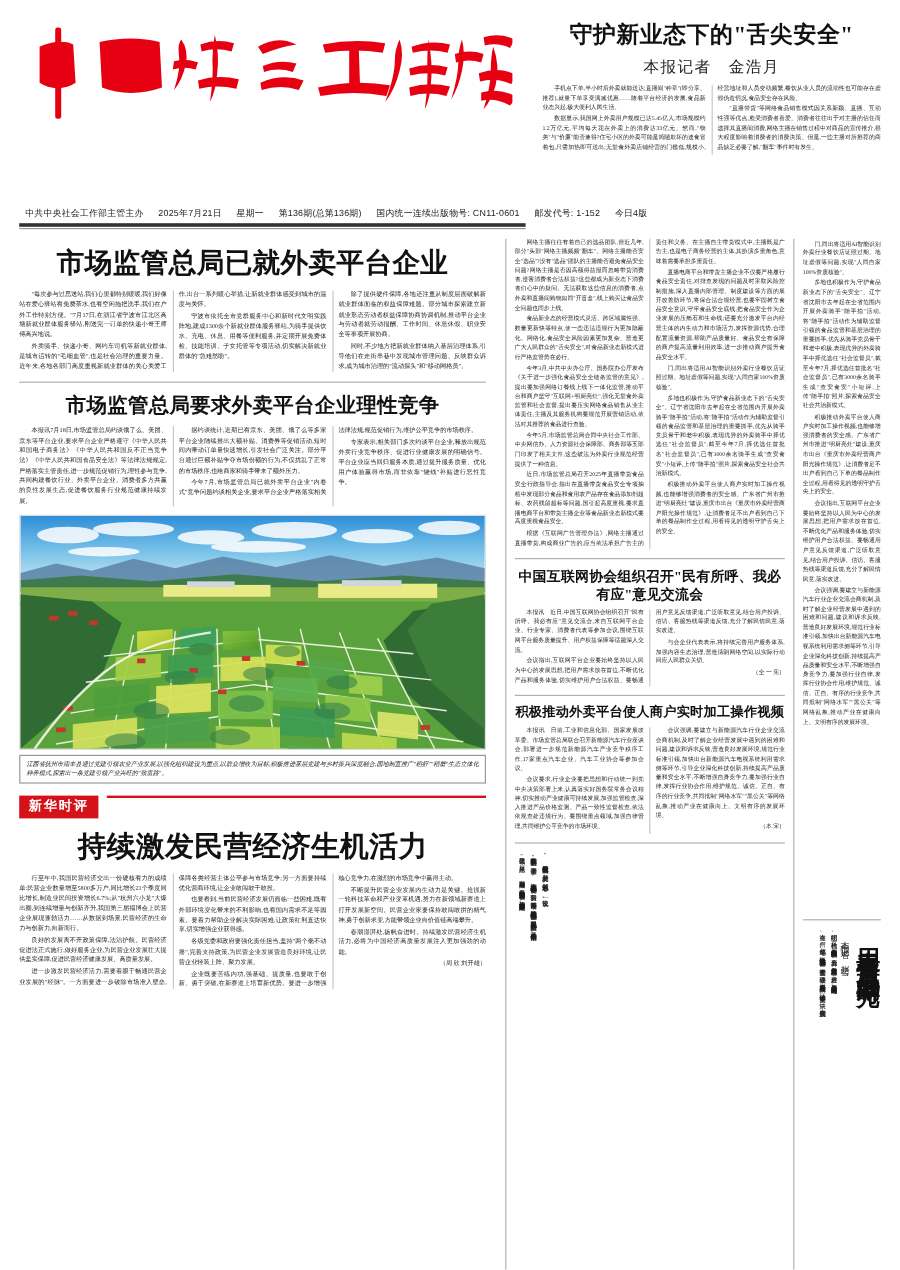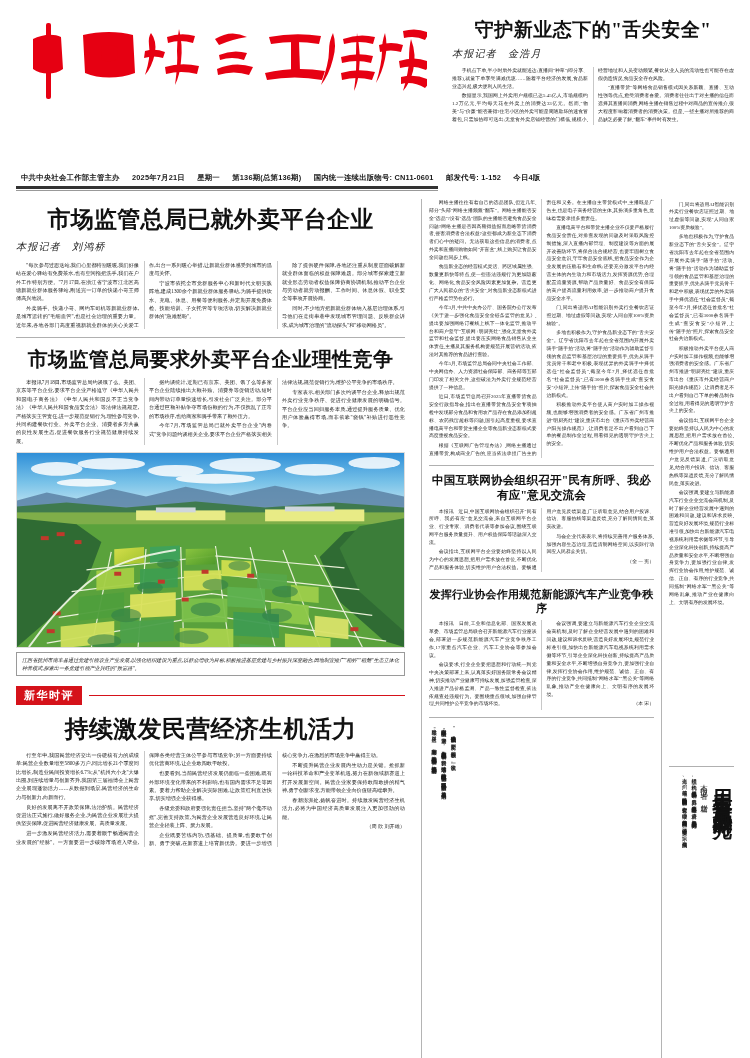--- a/index.html
+++ b/index.html
@@ -24,37 +24,37 @@
   }
   .masthead-right { flex:1; padding-left:14px; padding-top:4px; }
 
   
   .info-line {
     margin-top: 9px;
     font-size: 7.4px; color:#1a1a1a; text-align:center;
     font-family:"Liberation Sans", sans-serif; letter-spacing:.2px;
     white-space:nowrap;
   }
-  .info-line span { margin: 0 5px; font-weight: bold; }
+  .info-line span { margin: 0 5px; }
   .rule-thick { height:2.5px; background:#333; margin-top:3px; }
   .rule-thin { height:1px; background:#999; margin-top:1.5px; }
 
   
   .main-grid { display:flex; margin-top:8px; height: 880px; }
   .col-left { width: 398px; flex:0 0 398px; padding-right:9px; }
   .vdiv { width:1px; background:#b4b4b4; flex:0 0 1px; margin:0 7px;}
   .col-right { flex:1; display:flex; }
   .col-r-main { width:232px; flex:0 0 232px; padding-right:7px;}
   .col-r-far { flex:1; padding-left:7px; border-left:1px solid #b4b4b4; }
 
   
   .hl-1 { font-size:19px; font-weight:700; text-align:center; line-height:1.25; letter-spacing:.5px;}
   .hl-2 { font-size:14.5px; font-weight:700; text-align:center; line-height:1.3; letter-spacing:.3px;}
   .hl-3 { font-size:11.6px; font-weight:700; text-align:center; line-height:1.3; letter-spacing:.2px;}
-  .byline { font-size:10px; margin-top:5px; letter-spacing:1.2px; color:#222;font-style:italic;}
+  .byline { text-align:center; font-size:13px; margin-top:5px; letter-spacing:1.2px; color:#222;}
 
   
   .body-cols { column-gap:10px; font-size:5.15px; line-height:1.62; text-align:justify;
                color:#1c1c1c; font-family:"Liberation Serif", serif; hyphens:none; }
   .body-cols p { margin:0 0 1.5px 0; text-indent: 2em; }
   .c3 { column-count:3; }
   .c2 { column-count:2; }
   .c1 { column-count:1; }
   .col-sep { column-rule: 1px solid #c8c8c8; }
 
@@ -64,21 +64,21 @@
   
   .photo-box { margin-top:7px; }
   .photo { width:100%; height:196px; display:block; border:1px solid #ddd;}
   .caption-box {
     border:1px solid #9a9a9a; margin-top:4px; padding:3px 5px;
     font-size:5.1px; line-height:1.6; text-align:justify; font-style:italic;
     font-family:"Liberation Serif", serif; color:#1c1c1c;
   }
 
   
-  .badge-row { display:flex; align-items:center; margin-top:10px; }
+  .badge-row { display:flex; align-items:flex-start; margin-top:10px; }
   .badge {
     background:#d5121a; color:#fff; font-weight:700; font-size:11px;
     padding:2.5px 8px; letter-spacing:1.5px; font-family:"Liberation Serif", serif;
     line-height:1.25;
   }
   .badge-rule { flex:1; height:1.5px; background:#d5121a; margin-left:7px;}
 
   
   .vert-wrap { display:flex; justify-content:flex-end; align-items:flex-start; height:330px; }
   .vert-head {
@@ -170,34 +170,33 @@
     </div>
     <div class="rule-thick"></div>
     <div class="rule-thin"></div>
   </div>
 
   <div class="main-grid">
 
     <div class="col-left">
 
       <div class="hl-2" style="font-size:23px; margin-top:6px;">市场监管总局已就外卖平台企业</div>
-      <div class="byline">本报记者　刘鸿桥</div>
 
       <div style="height:7px"></div>
       <div class="body-cols c3 col-sep">
         <p>"每次参与过思送站,我们心里都特别暖暖,我们好像站在爱心驿站有免费茶水,也有空闲拖把洗手,我们在户外工作特别方便。"7月17日,在浙江省宁波市江北区高塘新就业群体服务驿站,刚送完一订单的快递小哥王师傅高兴地说。</p>
         <p>外卖骑手、快递小哥、网约车司机等新就业群体,是城市运转的"毛细血管",也是社会治理的重要力量。近年来,各地各部门高度重视新就业群体的关心关爱工作,出台一系列暖心举措,让新就业群体感受到城市的温度与关怀。</p>
         <p>宁波市依托全市党群服务中心和新时代文明实践阵地,建成1300余个新就业群体服务驿站,为骑手提供饮水、充电、休息、用餐等便利服务,并定期开展免费体检、技能培训、子女托管等专项活动,切实解决新就业群体的"急难愁盼"。</p>
         <p>除了提供硬件保障,各地还注重从制度层面破解新就业群体面临的权益保障难题。部分城市探索建立新就业形态劳动者权益保障协商协调机制,推动平台企业与劳动者就劳动报酬、工作时间、休息休假、职业安全等事项开展协商。</p>
         <p>同时,不少地方把新就业群体纳入基层治理体系,引导他们在走街串巷中发现城市管理问题、反映群众诉求,成为城市治理的"流动探头"和"移动网格员"。</p>
       </div>
 
       <div class="hr-sec"></div>
 
-      <div class="hl-2" style="font-size:20px;">市场监管总局要求外卖平台企业理性竞争</div>
+      <div class="hl-2" style="font-size:17px;">市场监管总局要求外卖平台企业理性竞争</div>
       <div style="height:6px"></div>
       <div class="body-cols c3 col-sep">
         <p><span>本报讯</span><span>7月18日,市场监管总局约谈饿了么、美团、京东等平台企业,要求平台企业严格遵守《中华人民共和国电子商务法》《中华人民共和国反不正当竞争法》《中华人民共和国食品安全法》等法律法规规定,严格落实主管责任,进一步规范促销行为,理性参与竞争,共同构建餐饮行业、外卖平台企业、消费者多方共赢的良性发展生态,促进餐饮服务行业规范健康持续发展。</span></p>
         <p>据约谈统计,近期已有京东、美团、饿了么等多家平台企业陆续推出大额补贴、消费券等促销活动,短时间内带动订单量快速增长,引发社会广泛关注。部分平台通过巨额补贴争夺市场份额的行为,不仅扰乱了正常的市场秩序,也给商家和骑手带来了额外压力。</p>
         <p>今年7月,市场监管总局已就外卖平台企业"内卷式"竞争问题约谈相关企业,要求平台企业严格落实相关法律法规,规范促销行为,维护公平竞争的市场秩序。</p>
         <p>专家表示,相关部门多次约谈平台企业,释放出规范外卖行业竞争秩序、促进行业健康发展的明确信号。平台企业应当回归服务本质,通过提升服务质量、优化用户体验赢得市场,而非依靠"烧钱"补贴进行恶性竞争。</p>
       </div>
 
       <div class="photo-box">
         <svg class="photo" viewBox="0 0 390 196" preserveAspectRatio="none">
@@ -364,21 +363,21 @@
         <div style="height:5px"></div>
         <div class="body-cols c2 col-sep" style="font-size:4.85px;">
           <p>本报讯　近日,中国互联网协会组织召开"民有所呼、我必有应"意见交流会,来自互联网平台企业、行业专家、消费者代表等参加会议,围绕互联网平台服务质量提升、用户权益保障等话题深入交流。</p>
           <p>会议指出,互联网平台企业要始终坚持以人民为中心的发展思想,把用户需求放在首位,不断优化产品和服务体验,切实维护用户合法权益。要畅通用户意见反馈渠道,广泛听取意见,结合用户投诉、信访、客服热线等渠道反馈,充分了解民情民意,落实改进。</p>
           <p>与会企业代表表示,将持续完善用户服务体系,加强内容生态治理,营造清朗网络空间,以实际行动回应人民群众关切。</p>
           <p style="text-align:right; text-indent:0;">（全 一 宪）</p>
         </div>
 
         <div class="hr-sec2"></div>
 
-        <div class="hl-3" style="font-size:11px;">发挥行业协会作用规范新能源汽车产业竞争秩序</div>
+        <div class="hl-3" style="font-size:11px;">积极推动外卖平台使人商户实时加工操作视频</div>
         <div style="height:5px"></div>
         <div class="body-cols c2 col-sep" style="font-size:4.85px;">
           <p>本报讯　日前,工业和信息化部、国家发展改革委、市场监管总局联合召开新能源汽车行业座谈会,部署进一步规范新能源汽车产业竞争秩序工作,17家重点汽车企业、汽车工业协会等参加会议。</p>
           <p>会议要求,行业企业要把思想和行动统一到党中央决策部署上来,认真落实好国务院常务会议精神,切实推动产业健康可持续发展,加强监管检查,深入推进产品价格监测、产品一致性监督检查,依法依规查处违规行为。要围绕重点领域,加强自律管理,共同维护公平竞争的市场环境。</p>
           <p>会议强调,要建立与新能源汽车行业企业交流会商机制,及时了解企业经营发展中遇到的困难和问题,建议和诉求反映,营造良好发展环境,规范行业标准引领,加快出台新能源汽车电视系统利用需求侧等环节,引导企业深化科技创新,持续提高产品质量和安全水平,不断增强自身竞争力,要加强行业自律,发挥行业协会作用,维护规范、诚信、正自、有序的行业竞争,共同抵制"网络水军""黑公关"等网络乱象,推动产业在健康向上、文明有序的发展环境。</p>
           <p style="text-align:right; text-indent:0;">（本 宋）</p>
         </div>
 
         <div class="hr-sec2"></div>
 

